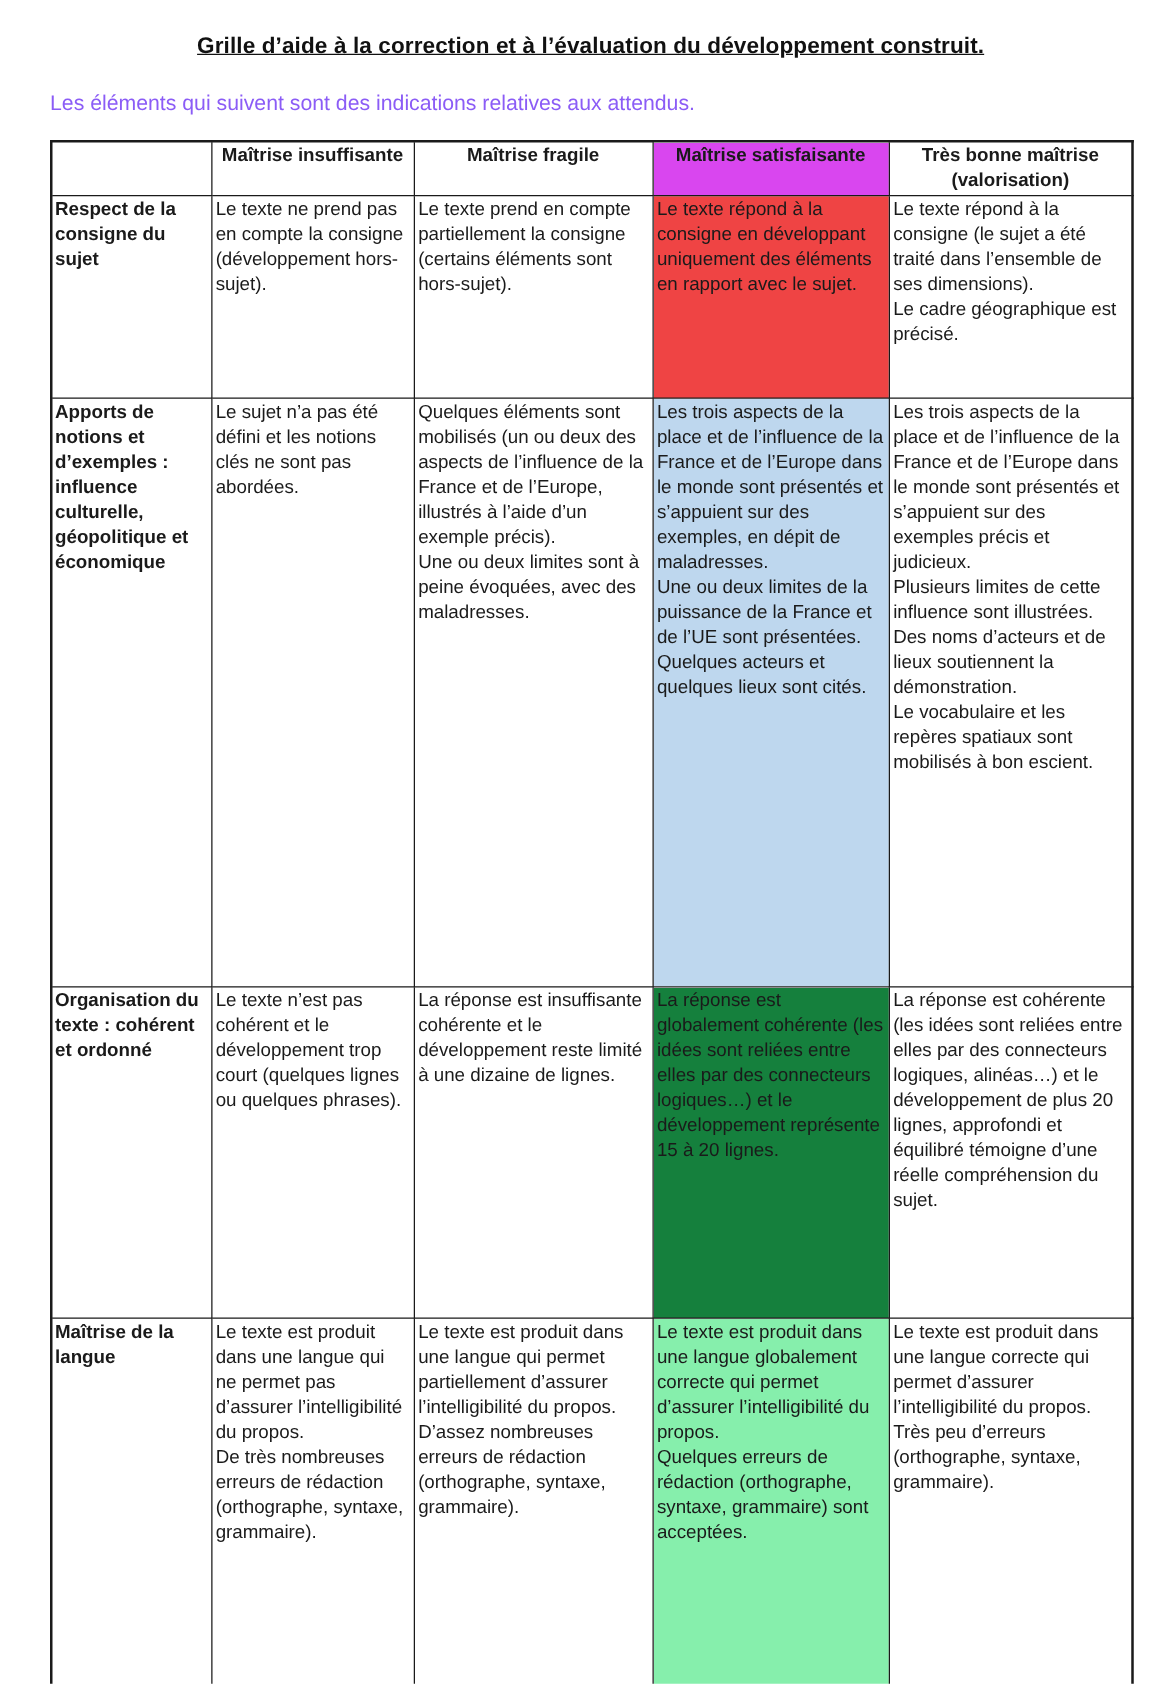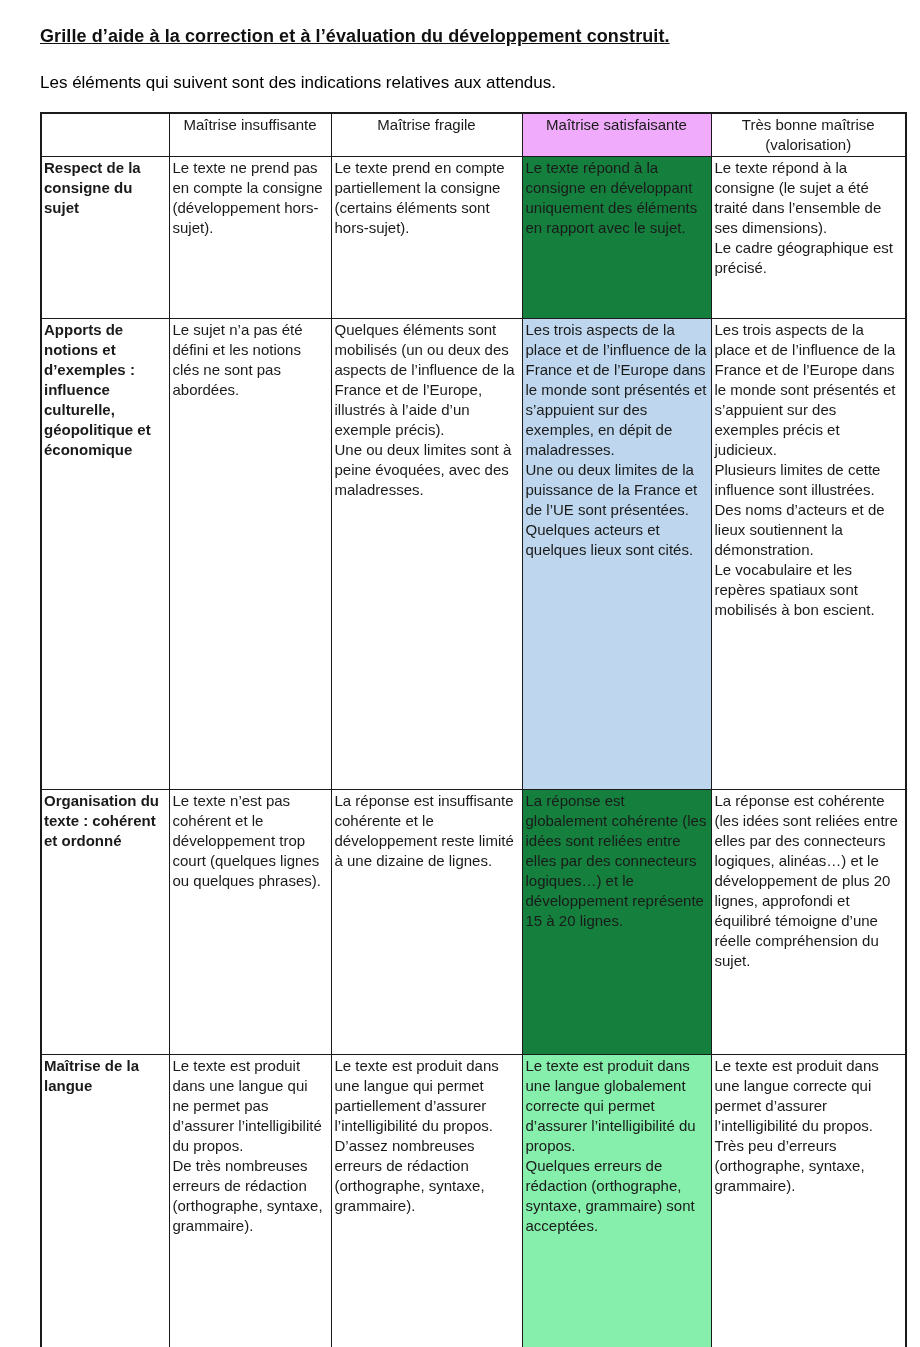--- a/index.html
+++ b/index.html
@@ -14,42 +14,43 @@
   .page {
     padding: 26px 15px 0 40px;
   }
   .doc-title {
     font-size: 18px;
     font-weight: bold;
     text-decoration: underline;
     color: #111;
     letter-spacing: 0.1px;
     margin-bottom: 26px;
+    text-align: center;
   }
   .doc-subtitle {
     font-size: 17px;
-    color: #000000;
+    color: #8b5cf6;
     margin-bottom: 19px;
   }
   table.rubric {
     border-collapse: collapse;
     table-layout: fixed;
     width: 865px;
     border: 2px solid #1a1a1a;
   }
   table.rubric th, table.rubric td {
     border: 1px solid #1a1a1a;
     vertical-align: top;
     font-size: 15px;
     line-height: 20px;
     white-space: pre-line;
     overflow: hidden;
   }
   table.rubric th {
-    font-weight: normal;
+    font-weight: bold;
     text-align: center;
     padding: 1px 2px;
   }
   table.rubric td {
     padding: 1px 4px 1px 3px;
   }
   td.criterion {
     font-weight: bold;
     padding-left: 2px !important;
     padding-right: 2px !important;
@@ -74,29 +75,29 @@
       <col style="width:162px">
       <col style="width:191px">
       <col style="width:189px">
       <col style="width:195px">
     </colgroup>
     <tbody>
       <tr class="hdr">
         <th></th>
         <th>Maîtrise insuffisante</th>
         <th>Maîtrise fragile</th>
-        <th class="hl" style="background: #f0abfc;">Maîtrise satisfaisante</th>
+        <th class="hl" style="background: #d946ef;">Maîtrise satisfaisante</th>
         <th>Très bonne maîtrise (valorisation)</th>
       </tr>
 
       <tr class="r0">
         <td class="criterion">Respect de la consigne du sujet</td>
         <td>Le texte ne prend pas en compte la consigne (développement hors-sujet).</td>
         <td>Le texte prend en compte partiellement la consigne (certains éléments sont hors-sujet).</td>
-        <td class="hl" style="background: #15803d;">Le texte répond à la consigne en développant uniquement des éléments en rapport avec le sujet.</td>
+        <td class="hl" style="background: #ef4444;">Le texte répond à la consigne en développant uniquement des éléments en rapport avec le sujet.</td>
         <td>Le texte répond à la consigne (le sujet a été traité dans l’ensemble de ses dimensions).
 Le cadre géographique est précisé.</td>
       </tr>
 
       <tr class="r1">
         <td class="criterion">Apports de notions et d’exemples : influence culturelle, géopolitique et économique</td>
         <td>Le sujet n’a pas été défini et les notions clés ne sont pas abordées.</td>
         <td>Quelques éléments sont mobilisés (un ou deux des aspects de l’influence de la France et de l’Europe, illustrés à l’aide d’un exemple précis).
 Une ou deux limites sont à peine évoquées, avec des maladresses.</td>
         <td class="hl" style="background: rgb(190, 215, 238);">Les trois aspects de la place et de l’influence de la France et de l’Europe dans le monde sont présentés et s’appuient sur des exemples, en dépit de maladresses.

